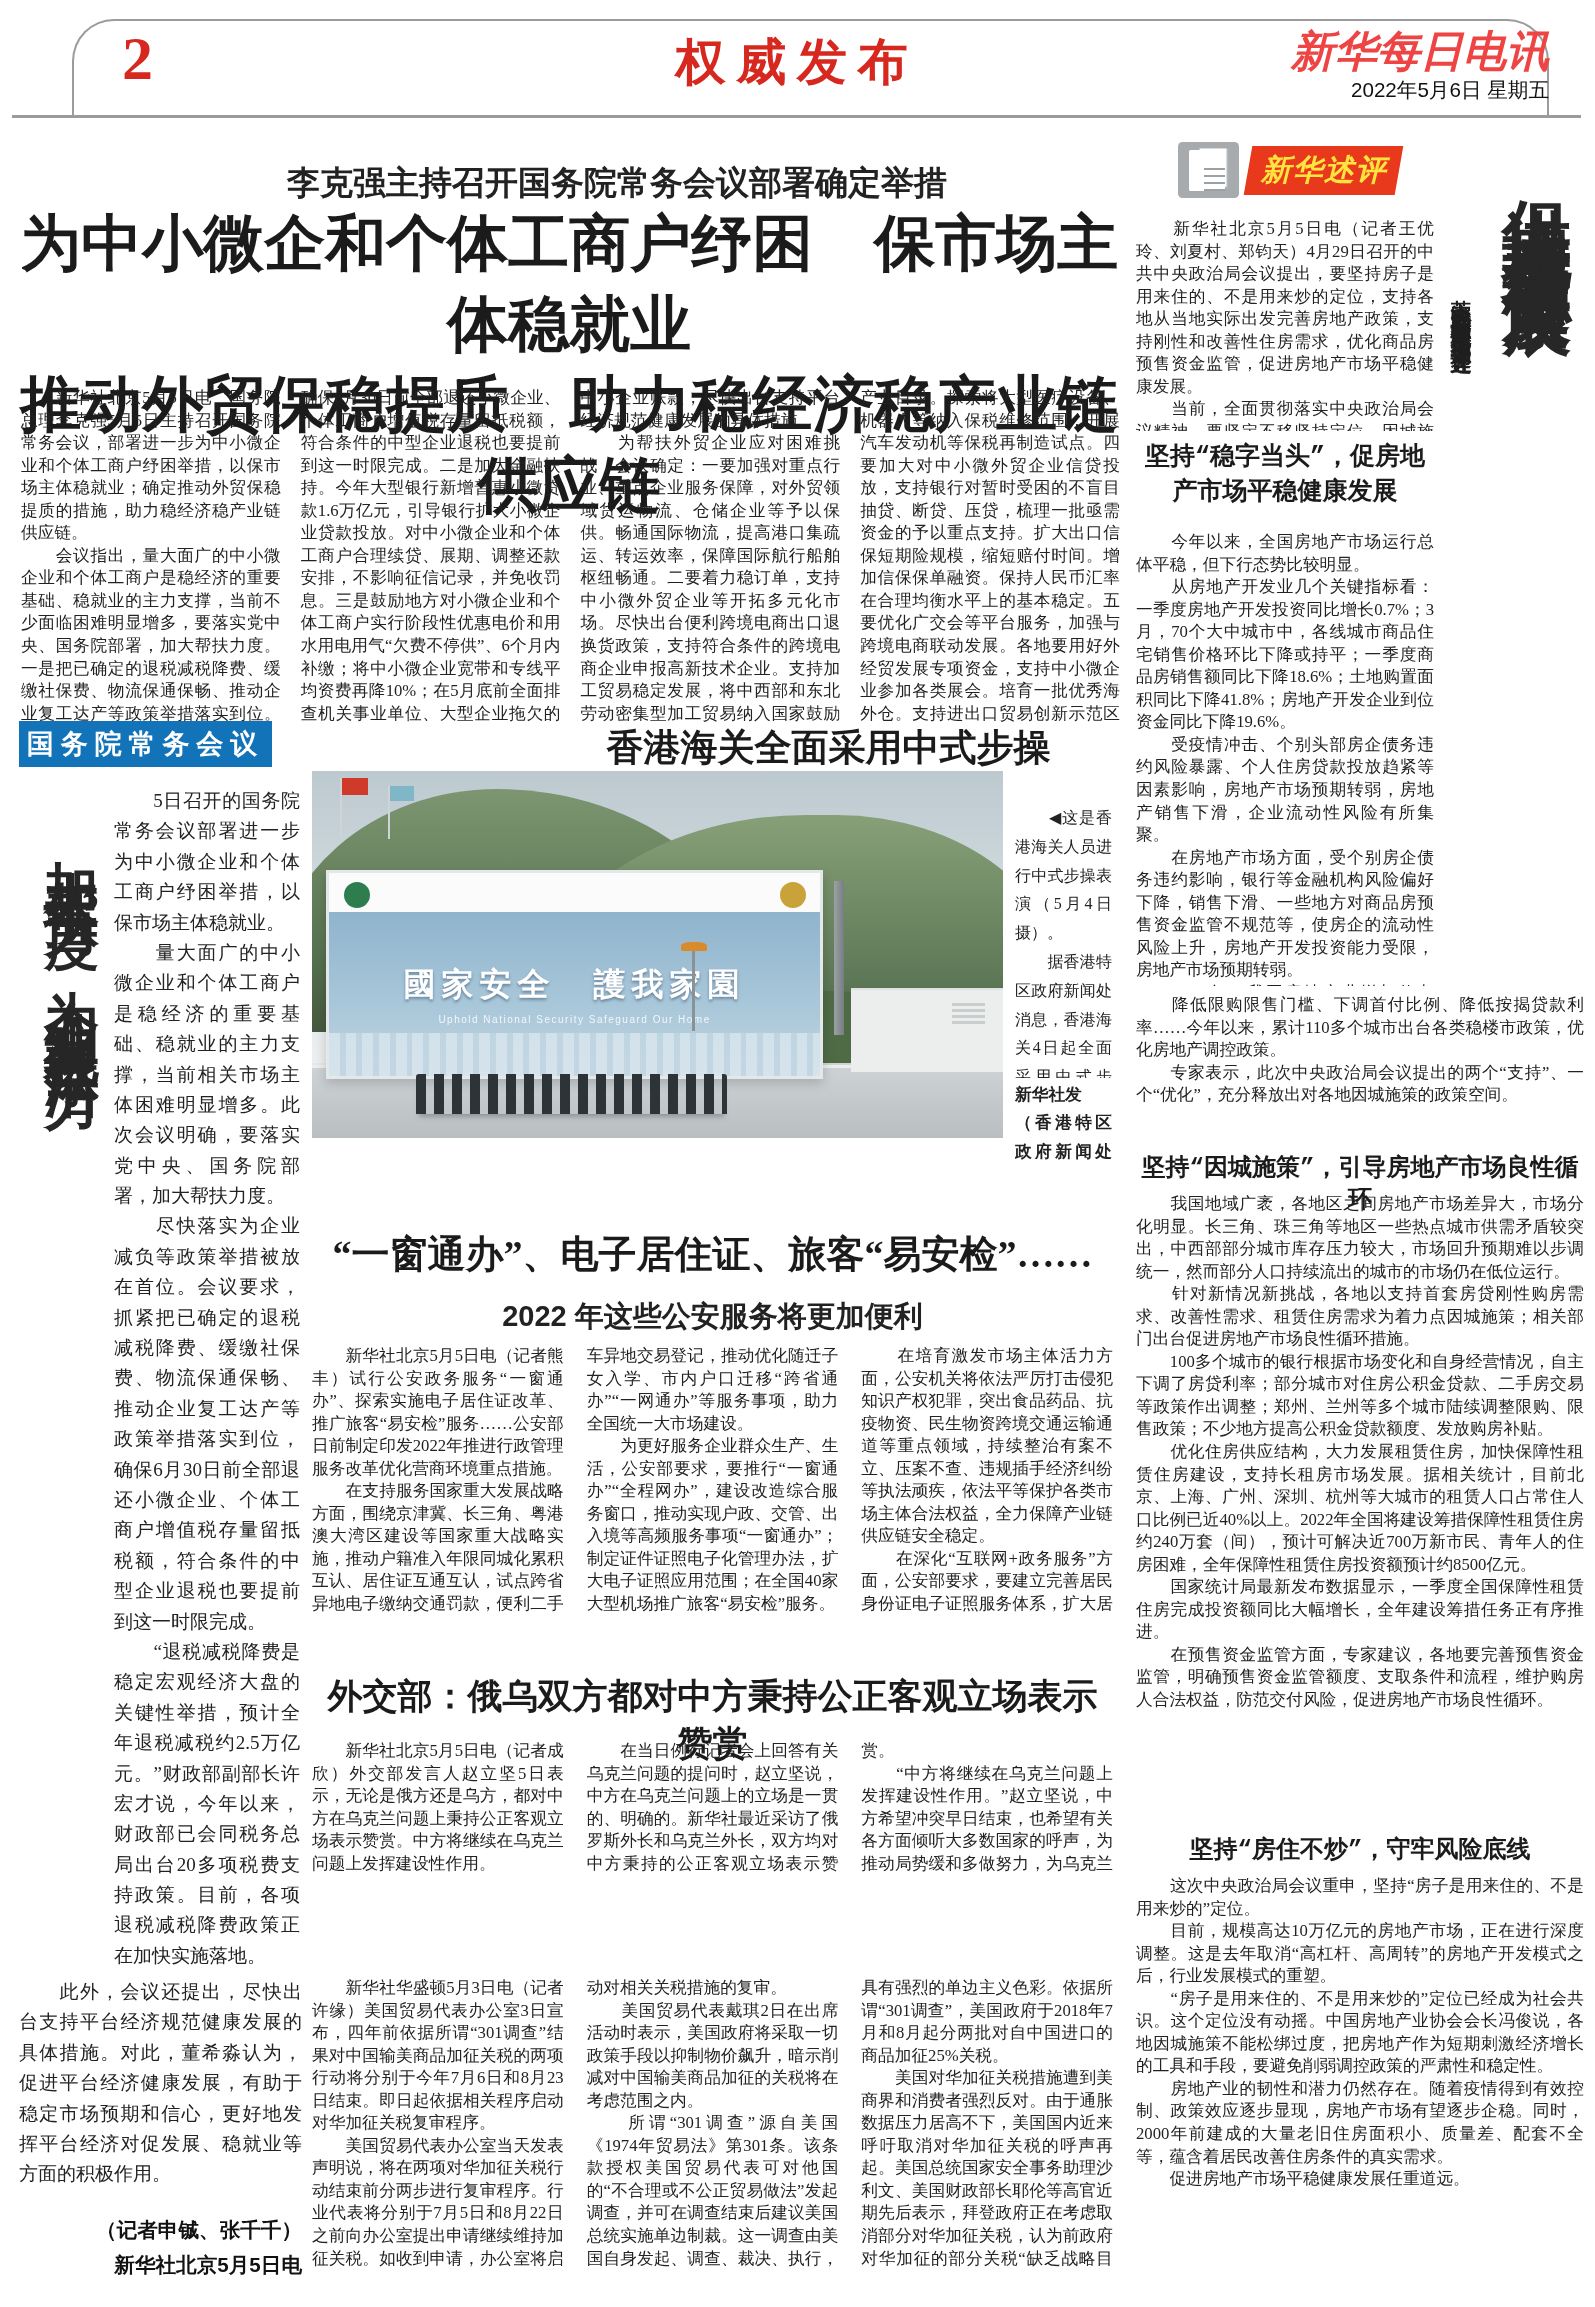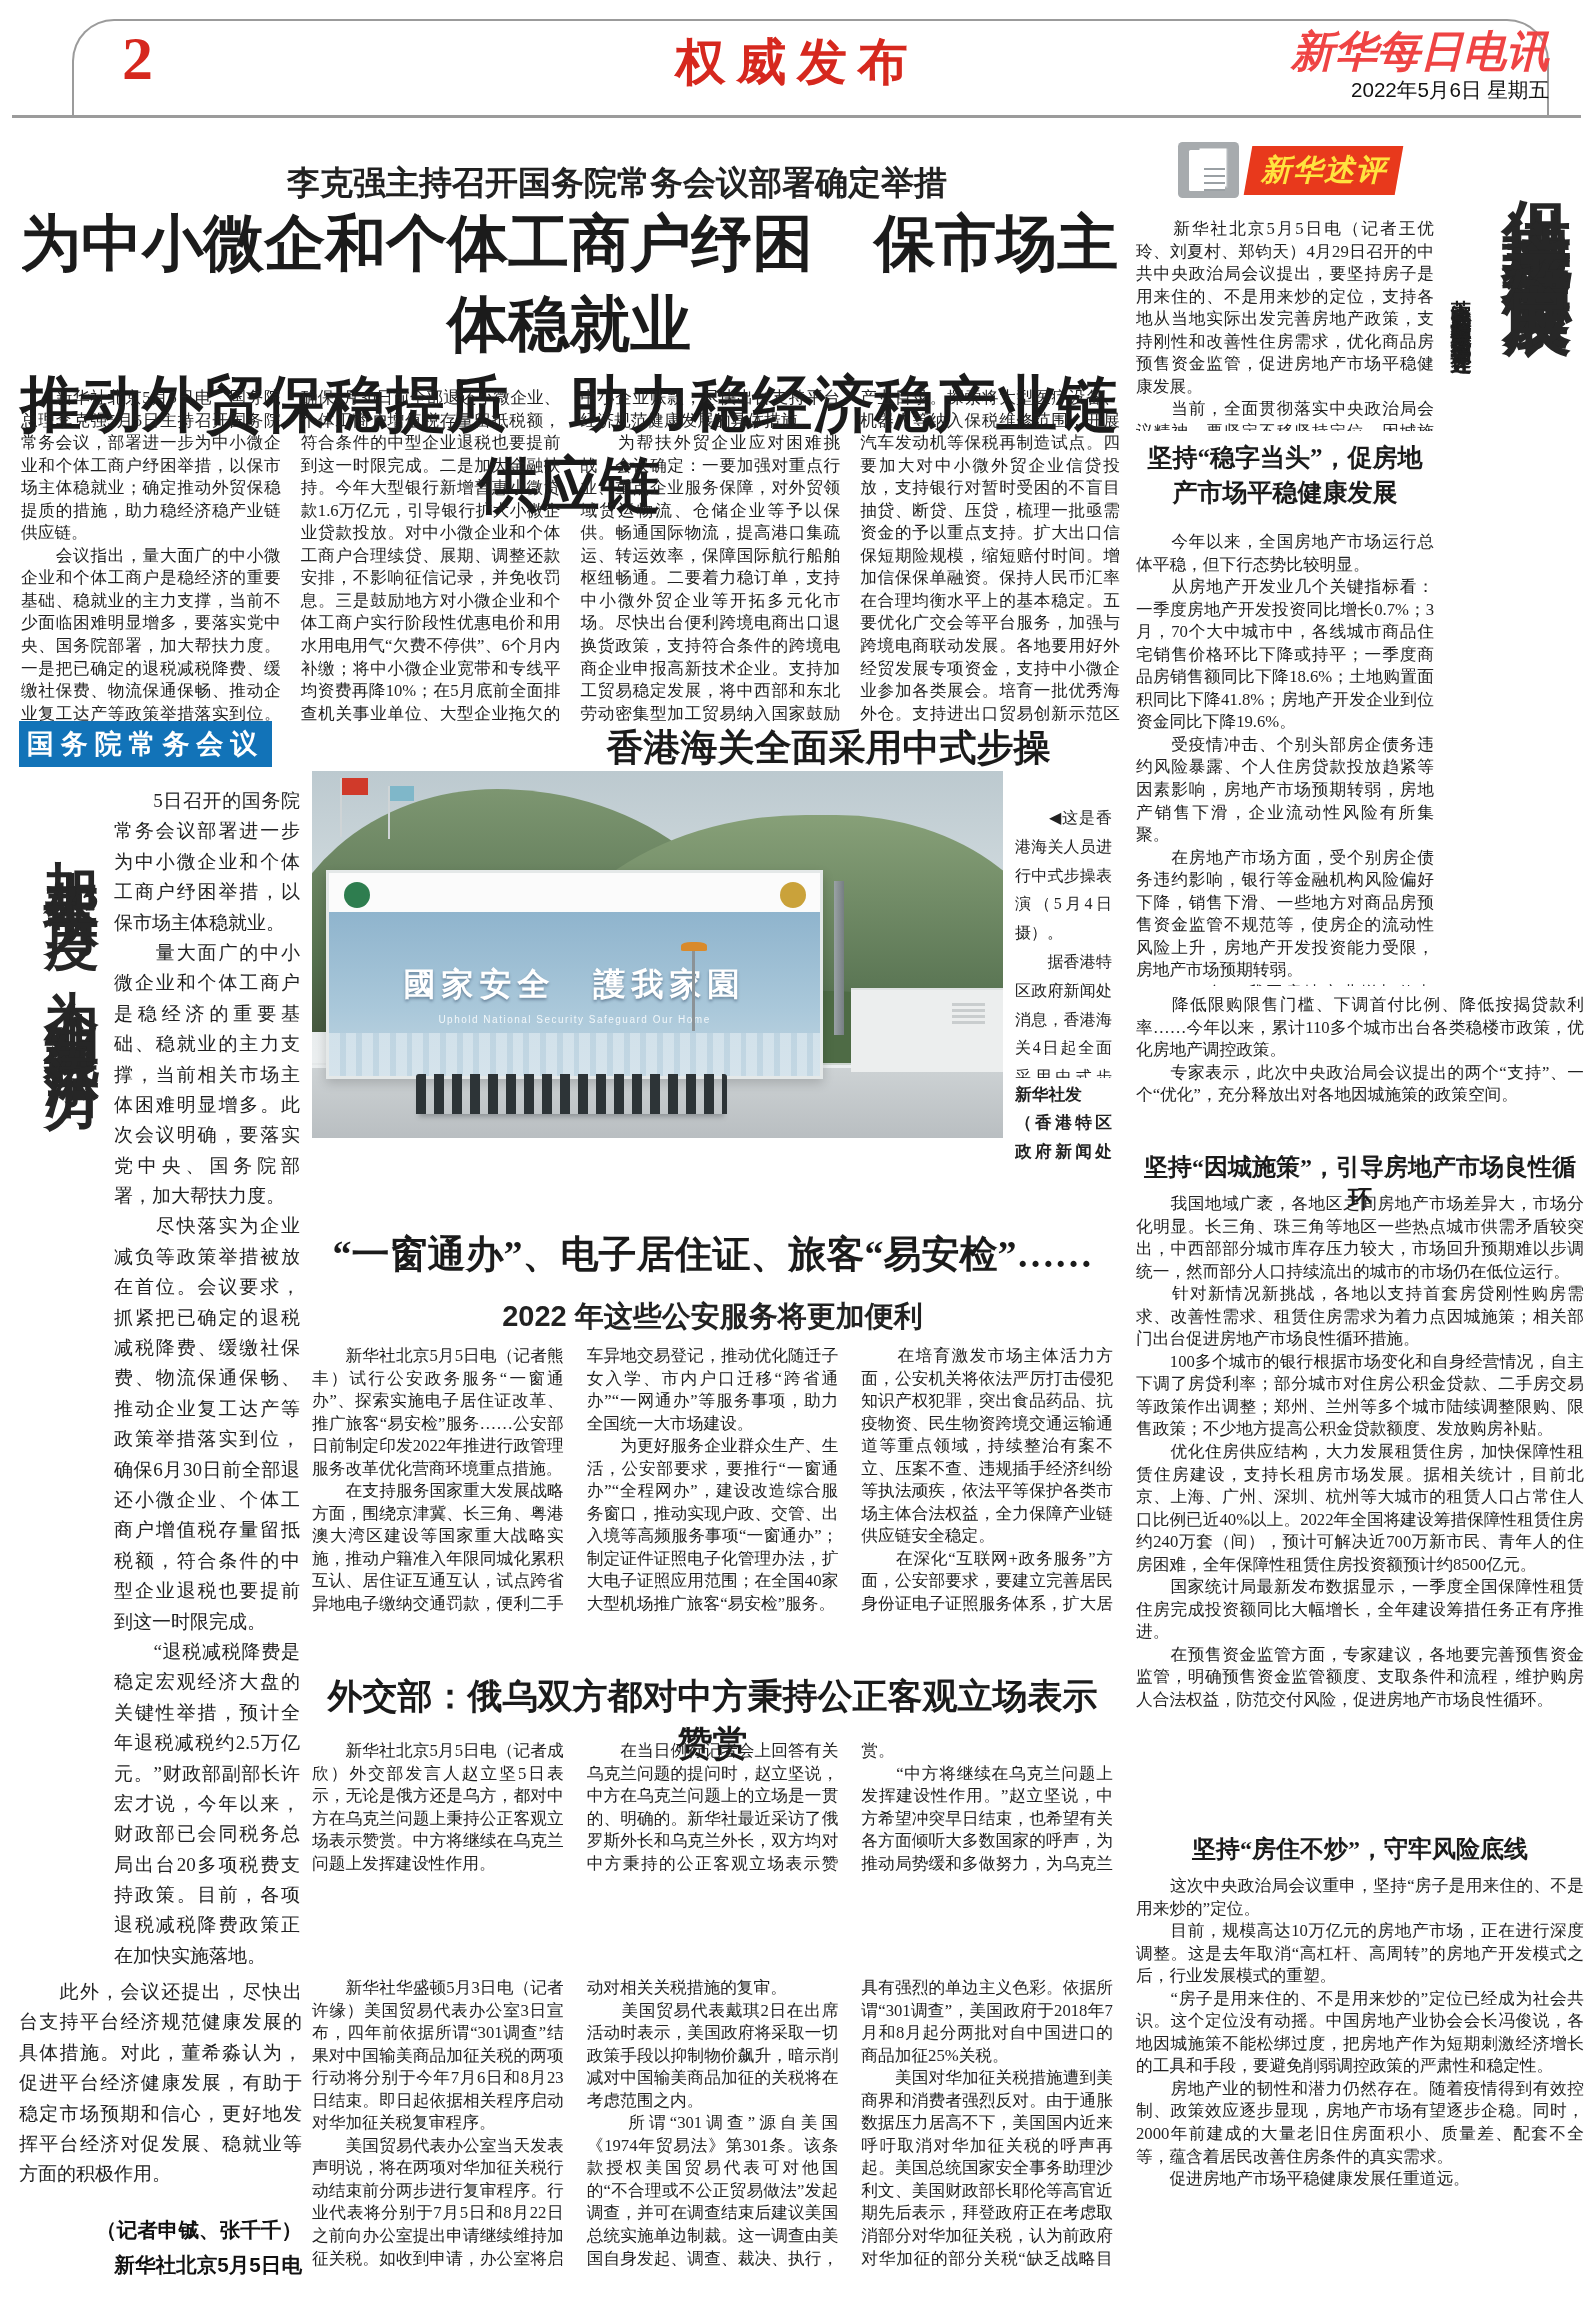--- a/index.html
+++ b/index.html
@@ -129,21 +129,21 @@
     background:#fff; border-radius:1.5px;
     box-shadow:9px -3px 0 -1.5px #fff, 10px -2.3px 0 -0.8px #b5b9bc; }
   .badge-lines { position:absolute; left:15px; top:15px; width:21px; height:26px;
     background:repeating-linear-gradient(0deg,#9aa0a4 0 2.3px,#fff 2.3px 6.9px); }
   .badge-ribbon { left:1248px; top:146px; width:151px; height:49px; background:#e8391c;
     transform:skewX(-10deg); display:flex; align-items:center; justify-content:center; }
   .badge-text { transform:skewX(10deg); color:#ffe33f; font-size:30px; font-weight:bold;
     font-style:italic; letter-spacing:1.5px; }
   .rev-narrow { left:1136px; top:218px; width:298px; height:213px; }
   .rev-sub { text-align:center; font-weight:bold; color:#1b1b1b;
-    font-family:Liberation Serif, serif; }
+    font-family:Liberation Mono, monospace; }
   .rev-sub1 { left:1136px; top:440px; width:298px; height:76px; font-size:25px; line-height:1.4; }
   .rev-body1 { left:1136px; top:531px; width:298px; height:455px; }
   .rev-vkicker { left:1443px; top:283px; height:533px; width:32px;
     writing-mode:vertical-rl; font-size:20.6px; font-weight:600; letter-spacing:2.3px; color:#1f1f1f;
     font-family:"Liberation Sans","DejaVu Sans",sans-serif; }
   .rev-vhead { left:1501px; top:146px; height:1005px; width:82px;
     writing-mode:vertical-rl; text-orientation:upright;
     font-size:69px; font-weight:bold; color:#272727; letter-spacing:7.6px; }
   .rev-bodyA { left:1136px; top:994px; width:448px; height:151px; }
   .rev-sub2 { left:1136px; top:1151px; width:448px; height:38px; font-size:24px; }

